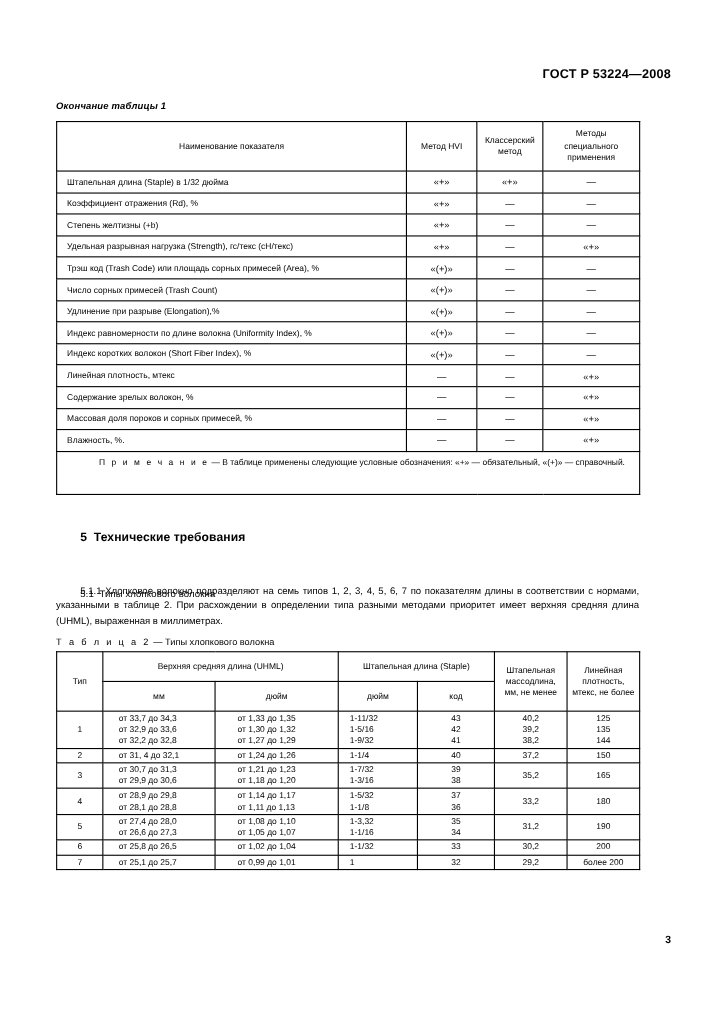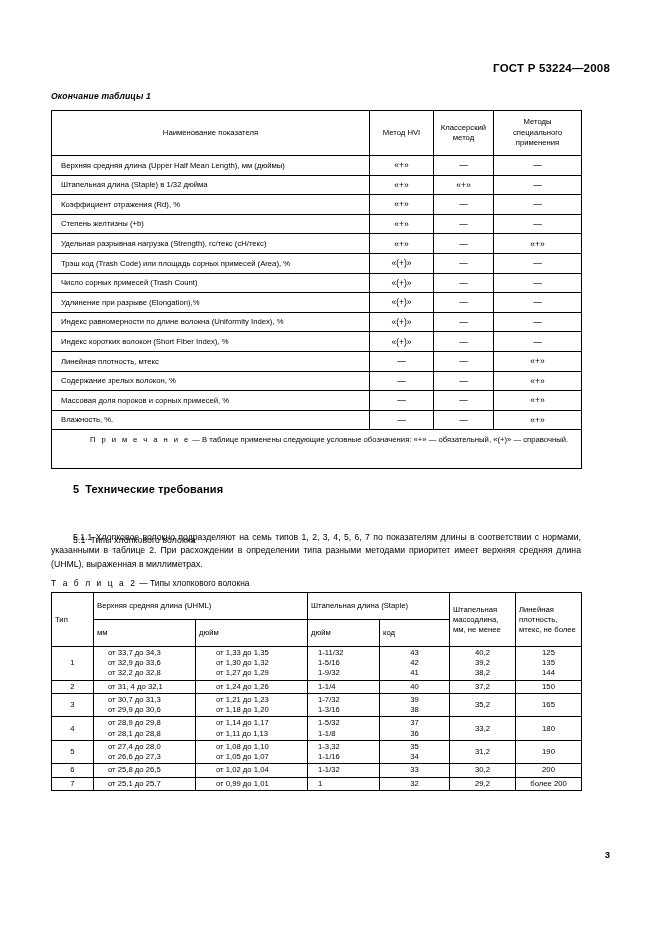--- a/index.html
+++ b/index.html
@@ -147,20 +147,21 @@
     text-indent: 22px;
   }
 
   
   #table2 {
     left: 51px;
     top: 592px;
     width: 530px;
   }
   #table2 thead td {
+    text-align: center;
     line-height: 1.3;
     padding: 2px 3px;
     font-size: 7.7px;
   }
   #table2 thead tr.top td { height: 22px; }
   #table2 thead tr.bot td { height: 22px; }
   #table2 thead td.thick-bottom { border-bottom-width: 1.6px; }
   #table2 thead td.topline { border-top-width: 1.6px; }
   #table2 tbody td {
     text-align: center;
@@ -211,26 +212,20 @@
     </colgroup>
     <thead>
       <tr>
         <td>Наименование показателя</td>
         <td>Метод HVI</td>
         <td>Классерский метод</td>
         <td>Методы специального применения</td>
       </tr>
     </thead>
     <tbody>
-      <tr>
-        <td class="name">Верхняя средняя длина (Upper Half Mean Length), мм (дюймы)</td>
-        <td class="cc dash">«+»</td>
-        <td class="cc dash">—</td>
-        <td class="cc dash">—</td>
-      </tr>
       <tr>
         <td class="name">Штапельная длина (Staple) в 1/32 дюйма</td>
         <td class="cc dash">«+»</td>
         <td class="cc dash">«+»</td>
         <td class="cc dash">—</td>
       </tr>
       <tr>
         <td class="name">Коэффициент отражения (Rd), %</td>
         <td class="cc dash">«+»</td>
         <td class="cc dash">—</td>

